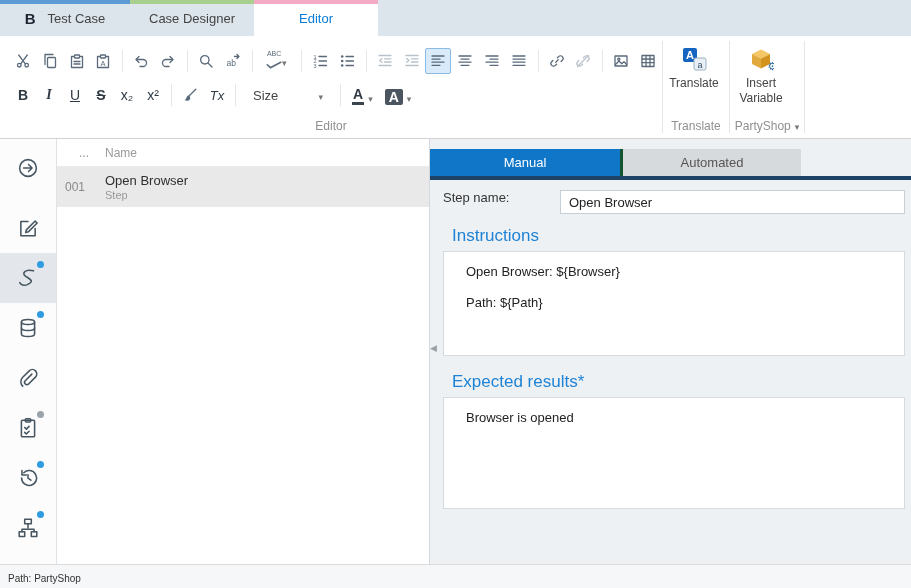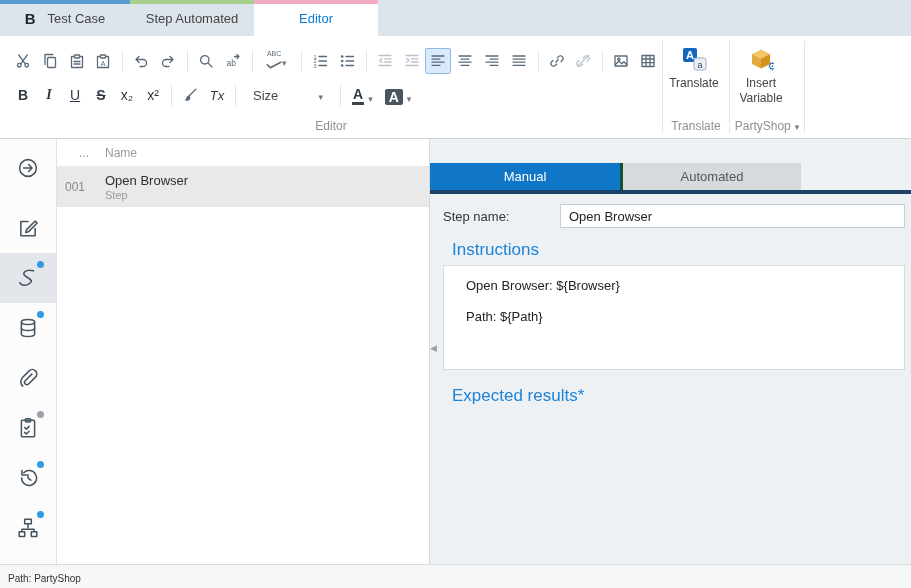--- a/index.html
+++ b/index.html
@@ -60,27 +60,27 @@
 
   .listpanel{width:373px;background:#fff;border-right:1px solid #d5d9dd;display:flex;flex-direction:column}
   .listheader{height:28px;display:flex;align-items:center;border-bottom:1px solid #ececec;color:#9a9a9a;font-size:12px;flex:none}
   .h-num{width:48px;padding-left:22px}
   .listrow{height:40px;background:#e9e9e9;display:flex;align-items:center;cursor:pointer;flex:none}
   .row-num{width:48px;padding-left:8px;color:#888;font-size:12px}
   .row-name{font-size:13px;color:#2f2f2f}
   .row-type{font-size:11px;color:#9a9a9a;margin-top:1px}
 
   .detail{flex:1;background:#eef1f3;position:relative;overflow:hidden}
-  .dtabs{display:flex;margin-top:24px}
+  .dtabs{display:flex;margin-top:10px}
   .dtab{height:27px;display:flex;align-items:center;justify-content:center;background:#d7dadd;color:#555;cursor:pointer;font-size:13px}
   .dtab:nth-child(1){width:190px}
   .dtab:nth-child(2){width:181px;border-left:3px solid #14532d}
   .dtab.active{background:#0f76c8;color:#fff}
   .navybar{height:4px;background:#1c4366}
-  .snrow{display:flex;align-items:center;margin:10px 6px 0 13px;height:24px}
+  .snrow{display:flex;align-items:flex-start;margin:10px 6px 0 13px;height:24px}
   .snlabel{width:117px;font-size:13px;color:#333;flex:none}
   .sninput{flex:1;height:24px;border:1px solid #c6ced6;background:#fff;padding:0 8px;font-family:inherit;font-size:13px;color:#222;outline:none}
   .sheading{margin:12px 0 5px 22px;color:#1e83d6;font-size:17px;font-weight:400}
   .textbox{margin:0 6px 0 13px;background:#fff;border:1px solid #d7dbdf;padding:12px 22px;font-size:13px;color:#222;cursor:text}
   .textbox.instructions{height:105px}
   .textbox.expected{height:112px}
   .tline{margin-bottom:16px}
   .collapse{position:absolute;left:0;top:205px;color:#9aa1a8;font-size:9px;cursor:pointer;line-height:1}
   .collapse::after{content:"◀"}
 
@@ -92,21 +92,21 @@
 <body>
 
 <div class="tabbar">
   <div class="tab" style="width:130px">
     <span class="stripe" style="background:#5b9ad2"></span>
     <span class="logo-b">B</span>
     <span>Test Case</span>
   </div>
   <div class="tab">
     <span class="stripe" style="background:#a9cf8e"></span>
-    <span>Step Automated</span>
+    <span>Case Designer</span>
   </div>
   <div class="tab active">
     <span class="stripe" style="background:#f3aac4"></span>
     <span>Editor</span>
   </div>
 </div>
 
 <div class="ribbon">
 
   <div class="rgroup" style="width:662px">
@@ -458,20 +458,23 @@
       <input class="sninput" type="text" value="Open Browser" style="">
     </div>
 
     <h2 class="sheading">Instructions</h2>
     <div class="textbox instructions">
       <div class="tline">Open Browser: ${Browser}</div>
       <div class="tline">Path: ${Path}</div>
     </div>
 
     <h2 class="sheading" style="margin-top:16px">Expected results*</h2>
+    <div class="textbox expected">
+      <div class="tline">Browser is opened</div>
+    </div>
 
     <span class="collapse"></span>
   </div>
 </div>
 
 <div class="statusbar">
   <span>Path: PartyShop</span>
 </div>
 
 </body></html>

